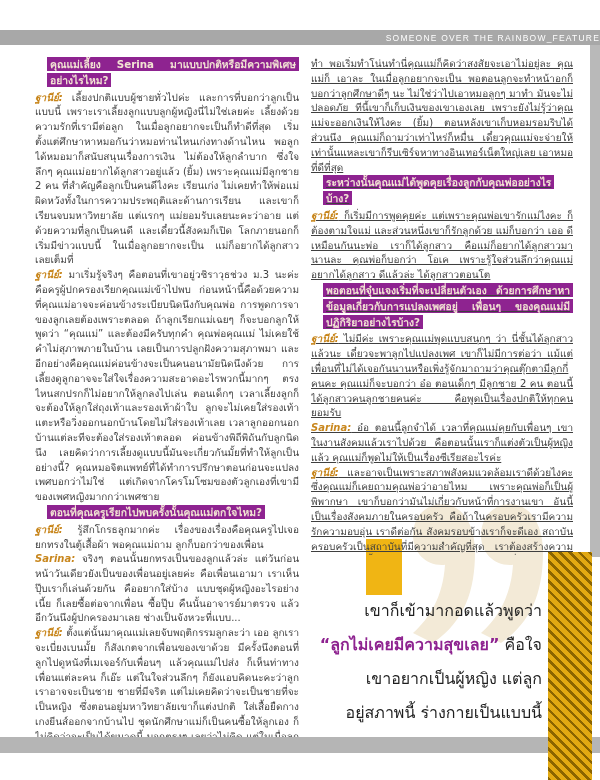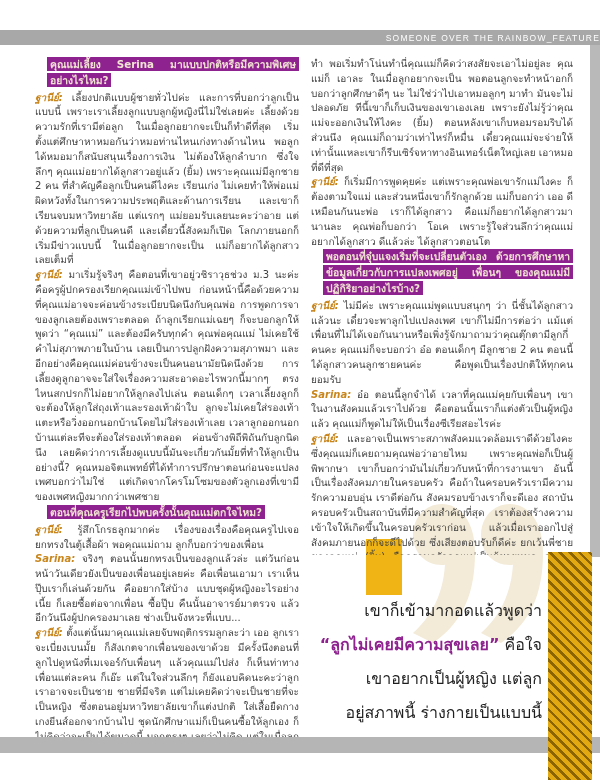--- a/index.html
+++ b/index.html
@@ -25,21 +25,21 @@
   
   .gold-rect{position:absolute;left:366px;top:539px;width:36px;height:56px;background:#f0b514;z-index:0;}
 
   
   .quote-glyph{position:absolute;left:412px;top:502px;z-index:0;}
 
   
   .col{position:absolute;top:57px;font-size:10px;line-height:1.48;color:#3f3f3f;
        text-align:justify;overflow:hidden;z-index:1;}
   .col-left{left:35px;width:264px;height:681px;}
-  .col-right{left:311px;width:262px;height:498px;}
+  .col-right{left:311px;width:262px;height:498px;text-decoration:underline;}
   .qhead{margin:9px 0 2px 0;}
   .qhead span{background:#8e2390;color:#f2e3d3;font-weight:bold;font-size:10.3px;
               padding:1px 3px;-webkit-box-decoration-break:clone;box-decoration-break:clone;}
   .col p{margin:0;}
   .speaker{font-style:italic;font-weight:bold;color:#c8861c;}
   .first .qhead{margin-top:0;padding-left:12px;}
 
   
   .pull-quote{position:absolute;right:58px;top:594px;width:330px;text-align:right;z-index:2;
               color:#1f1f1f;font-size:16px;line-height:34px;font-family:"DejaVu Sans",sans-serif;}
@@ -76,20 +76,23 @@
       <span>ตอนที่คุณครูเรียกไปพบครั้งนั้นคุณแม่ตกใจไหม?</span>
     </div>
     <p><span class="speaker">ฐานีย์:</span><span> รู้สึกโกรธลูกมากค่ะ เรื่องของเรื่องคือคุณครูไปเจอยกทรงในตู้เสื้อผ้า พอคุณแม่ถาม ลูกก็บอกว่าของเพื่อน</span></p>
     <p><span class="speaker">Sarina:</span><span> จริงๆ ตอนนั้นยกทรงเป็นของลูกแล้วล่ะ แต่วันก่อนหน้าวันเดียวยังเป็นของเพื่อนอยู่เลยค่ะ คือเพื่อนเอามา เราเห็นปุ๊บเราก็เล่นด้วยกัน คืออยากใส่บ้าง แบบชุดผู้หญิงอะไรอย่างเนี้ย ก็เลยซื้อต่อจากเพื่อน ซื้อปุ๊บ คืนนั้นอาจารย์มาตรวจ แล้วอีกวันนึงผู้ปกครองมาเลย ช่างเป็นจังหวะที่แบบ...</span></p>
     <p><span class="speaker">ฐานีย์:</span><span> ตั้งแต่นั้นมาคุณแม่เลยจับพฤติกรรมลูกละว่า เออ ลูกเราจะเบี่ยงเบนมั้ย ก็สังเกตจากเพื่อนของเขาด้วย มีครั้งนึงตอนที่ลูกไปดูหนังที่เมเจอร์กับเพื่อนๆ แล้วคุณแม่ไปส่ง ก็เห็นท่าทางเพื่อนแต่ละคน ก็เอ๊ะ แต่ในใจส่วนลึกๆ ก็ยังแอบคิดนะคะว่าลูกเราอาจจะเป็นชาย ชายที่มีจริต แต่ไม่เคยคิดว่าจะเป็นชายที่จะเป็นหญิง ซึ่งตอนอยู่มหาวิทยาลัยเขาก็แต่งปกติ ใส่เสื้อยืดกางเกงยีนส์ออกจากบ้านไป ชุดนักศึกษาแม่ก็เป็นคนซื้อให้ลูกเอง ก็ไม่คิดว่าจะเป็นได้ขนาดนี้ บอกตรงๆ เลยว่าไม่คิด แต่ในเมื่อลูกตัดสินใจแล้ว มาขอเราว่าทุกวันนี้เขาไม่มีความสุขเลย วันนั้นเขากลับจากมหาวิทยาลัยมา ใส่ชุดนักศึกษาสาวมาเลยค่ะ คือสมัยก่อนคุณแม่อยู่คอนโด พอคุณพ่อลงจากคอนโดมาก็มาจ๊ะเอ๋กับลูกข้างล่าง คุณพ่อก็ตกใจ ลูกก็สวัสดีคุณพ่อ จากนั้นคุณพ่อก็รีบโทรหาคุณแม่บนคอนโดเลยว่า “แม่ๆ ดูสิ ลูกแต่งตัวเป็นผู้หญิงมา” คือพ่อเขายังรับไม่ได้น่ะค่ะ พอเขาขึ้นห้องมาเราก็มีการดุว่าแต่งเป็นผู้หญิงทำไม เขาก็เข้ามากอดคุณแม่ แล้วพูดว่า “ลูกไม่เคยมีความสุขเลยนะคุณแม่” คือใจเขาอยากเป็นผู้หญิง แต่ลูกอยู่สภาพนี้ ร่างกายเป็นแบบนี้ ลูกไม่อยาก แม่ก็บอกว่าจะเป็นได้ยังไง ผู้ชายมีลูกกระเดือก! ปรากฏว่าเดือนนั้นทั้งเดือนไม่กลับบ้านเลย เขาอยู่หอตลอด ซึ่งช่วงนั้นแหละที่เขาแอบไปเลื่อนลูกกระเดือกออก ต่อมาเขาก็บอกว่า คุณแม่...ลูกอยากทำจมูก ก็ไป</span></p>
   </div>
 
   <div class="col col-right first">
     <p><span>ทำ พอเริ่มทำโน่นทำนี่คุณแม่ก็คิดว่าสงสัยจะเอาไม่อยู่ละ คุณแม่ก็ เอาละ ในเมื่อลูกอยากจะเป็น พอตอนลูกจะทำหน้าอกก็บอกว่าลูกศึกษาดีๆ นะ ไม่ใช่ว่าไปเอาหมอลูกๆ มาทำ มันจะไม่ปลอดภัย ทีนี้เขาก็เก็บเงินของเขาเองเลย เพราะยังไม่รู้ว่าคุณแม่จะออกเงินให้ไงคะ (ยิ้ม) ตอนหลังเขาเก็บหอมรอมริบได้ส่วนนึง คุณแม่ก็ถามว่าเท่าไหร่ก็หมื่น เดี๋ยวคุณแม่จะจ่ายให้ เท่านั้นแหละเขาก็รีบเซิร์จหาทางอินเทอร์เน็ตใหญ่เลย เอาหมอที่ดีที่สุด</span></p>
 
+    <div class="qhead">
+      <span>ระหว่างนั้นคุณแม่ได้พูดคุยเรื่องลูกกับคุณพ่ออย่างไรบ้าง?</span>
+    </div>
     <p><span class="speaker">ฐานีย์:</span><span> ก็เริ่มมีการพูดคุยค่ะ แต่เพราะคุณพ่อเขารักแม่ไงคะ ก็ต้องตามใจแม่ และส่วนหนึ่งเขาก็รักลูกด้วย แม่ก็บอกว่า เออ ดีเหมือนกันนะพ่อ เราก็ได้ลูกสาว คือแม่ก็อยากได้ลูกสาวมานานละ คุณพ่อก็บอกว่า โอเค เพราะรู้ใจส่วนลึกว่าคุณแม่อยากได้ลูกสาว ดีแล้วล่ะ ได้ลูกสาวตอนโต</span></p>
 
     <div class="qhead">
       <span>พอตอนที่จุ๋บแจงเริ่มที่จะเปลี่ยนตัวเอง ด้วยการศึกษาหาข้อมูลเกี่ยวกับการแปลงเพศอยู่ เพื่อนๆ ของคุณแม่มีปฏิกิริยาอย่างไรบ้าง?</span>
     </div>
     <p><span class="speaker">ฐานีย์:</span><span> ไม่มีค่ะ เพราะคุณแม่พูดแบบสนุกๆ ว่า นี่ชั้นได้ลูกสาวแล้วนะ เดี๋ยวจะพาลูกไปแปลงเพศ เขาก็ไม่มีการต่อว่า แม้แต่เพื่อนที่ไม่ได้เจอกันนานหรือเพิ่งรู้จักมาถามว่าคุณตุ๊กตามีลูกกี่คนคะ คุณแม่ก็จะบอกว่า อ๋อ ตอนเด็กๆ มีลูกชาย 2 คน ตอนนี้ได้ลูกสาวคนลูกชายคนค่ะ คือพูดเป็นเรื่องปกติให้ทุกคนยอมรับ</span></p>
     <p><span class="speaker">Sarina:</span><span> อ๋อ ตอนนี้ลูกจำได้ เวลาที่คุณแม่คุยกับเพื่อนๆ เขาในงานสังคมแล้วเราไปด้วย คือตอนนั้นเราก็แต่งตัวเป็นผู้หญิงแล้ว คุณแม่ก็พูดไม่ให้เป็นเรื่องซีเรียสอะไรค่ะ</span></p>
     <p><span class="speaker">ฐานีย์:</span><span> และอาจเป็นเพราะสภาพสังคมแวดล้อมเราดีด้วยไงคะ ซึ่งคุณแม่ก็เคยถามคุณพ่อว่าอายไหม เพราะคุณพ่อก็เป็นผู้พิพากษา เขาก็บอกว่ามันไม่เกี่ยวกับหน้าที่การงานเขา อันนี้เป็นเรื่องสังคมภายในครอบครัว คือถ้าในครอบครัวเรามีความรักความอบอุ่น เราดีต่อกัน สังคมรอบข้างเราก็จะดีเอง สถาบันครอบครัวเป็นสถาบันที่มีความสำคัญที่สุด เราต้องสร้างความเข้าใจให้เกิดขึ้นในครอบครัวเราก่อน แล้วเมื่อเราออกไปสู่สังคมภายนอกก็จะดีไปด้วย ซึ่งเสียงตอบรับก็ดีค่ะ ยกเว้นพี่ชายของคุณแม่ (ยิ้ม) คือครอบครัวคุณแม่เป็นผู้ชายหมด คุณแม่เกิดมาเป็นลูกสาวคนเดียว พี่น้อง 6 คนเป็นผู้ชาย กลับบ้านไปทีโดนว่าว่าเลี้ยงลูกยังไงให้ลูกเป็นกะเทย คือเป็นสังคมต่างจังหวัดน่ะค่ะ คุณแม่เป็นคนอุตรดิตถ์ เราก็ตอบไปว่า ก็เลี้ยงแบบปกตินะ คือความที่ก่อนที่ลูกจะไปผ่าตัดแปลงเพศได้ไปนั่งฟังคุณหมออธิบายเป็นชั่วโมงๆ ท่านก็ซักแบบเนี้ยค่ะว่า เลี้ยงดูลูกแบบไหน เราก็อธิบายให้ฟัง หมอก็บอกว่ามันไม่ใช่เกิดจากการเลี้ยงดูหรอก แต่เป็นเพราะการที่ร่างกายเรามีโครโมโซม ยีน อะไรแตกต่างกัน ก็เลยบอกพี่ๆ</span></p>
   </div>
 

